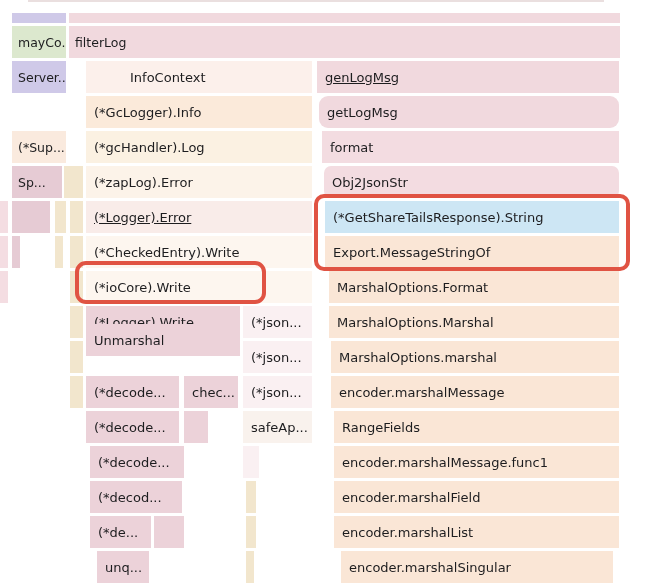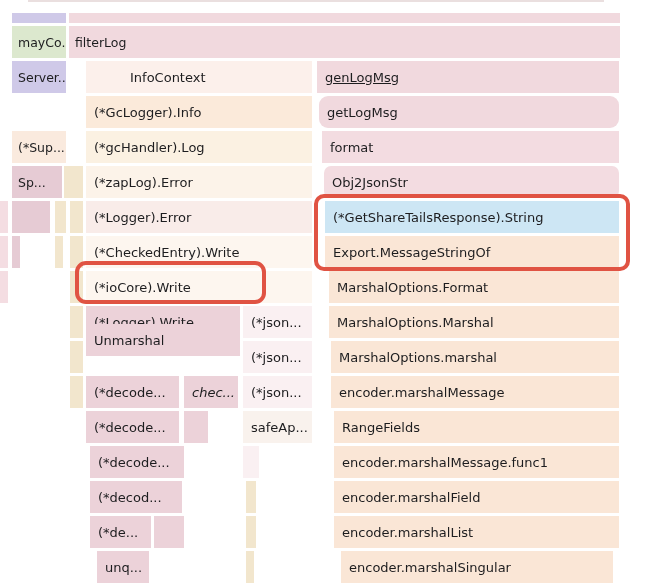--- a/index.html
+++ b/index.html
@@ -52,21 +52,21 @@
     <div class="cell" style="left: 322px; top: 131px; width: 297px; height: 32px; background: rgb(243, 220, 225);">format</div>
     <div class="cell lc" style="left: 12px; top: 166px; width: 50px; height: 32px; background: rgb(230, 203, 212);">Sp...</div>
     <div class="cell" style="left: 64px; top: 166px; width: 3px; height: 32px; background: rgb(242, 230, 205);"></div>
     <div class="cell" style="left: 70px; top: 166px; width: 13px; height: 32px; background: rgb(242, 230, 205);"></div>
     <div class="cell" style="left: 86px; top: 166px; width: 226px; height: 32px; background: rgb(252, 243, 233);">(*zapLog).Error</div>
     <div class="cell" style="left: 324px; top: 166px; width: 295px; height: 32px; background: rgb(243, 220, 225); border-radius: 7px;">Obj2JsonStr</div>
     <div class="cell" style="left: 0px; top: 201px; width: 8px; height: 32px; background: rgb(244, 221, 226);"></div>
     <div class="cell" style="left: 12px; top: 201px; width: 38px; height: 32px; background: rgb(230, 203, 212);"></div>
     <div class="cell" style="left: 55px; top: 201px; width: 11px; height: 32px; background: rgb(242, 230, 205);"></div>
     <div class="cell" style="left: 70px; top: 201px; width: 13px; height: 32px; background: rgb(242, 230, 205);"></div>
-    <div class="cell" style="left: 86px; top: 201px; width: 226px; height: 32px; background: rgb(249, 236, 233);">(*Logger).Error</div>
+    <div class="cell" style="left: 86px; top: 201px; width: 226px; height: 32px; background: rgb(249, 236, 233); text-decoration: underline;">(*Logger).Error</div>
     <div class="cell" style="left: 325px; top: 201px; width: 294px; height: 32px; background: rgb(205, 230, 244);">(*GetShareTailsResponse).String</div>
     <div class="cell" style="left: 0px; top: 236px; width: 8px; height: 32px; background: rgb(244, 221, 226);"></div>
     <div class="cell" style="left: 12px; top: 236px; width: 6px; height: 32px; background: rgb(230, 203, 212);"></div>
     <div class="cell" style="left: 55px; top: 236px; width: 6px; height: 32px; background: rgb(242, 230, 205);"></div>
     <div class="cell" style="left: 70px; top: 236px; width: 13px; height: 32px; background: rgb(242, 230, 205);"></div>
     <div class="cell" style="left: 86px; top: 236px; width: 226px; height: 32px; background: rgb(253, 246, 239);">(*CheckedEntry).Write</div>
     <div class="cell" style="left: 325px; top: 236px; width: 294px; height: 32px; background: rgb(250, 230, 214);">Export.MessageStringOf</div>
     <div class="cell" style="left: 0px; top: 271px; width: 8px; height: 32px; background: rgb(244, 221, 226);"></div>
     <div class="cell" style="left: 70px; top: 271px; width: 13px; height: 32px; background: rgb(242, 230, 205);"></div>
     <div class="cell" style="left: 86px; top: 271px; width: 226px; height: 32px; background: rgb(253, 246, 239);">(*ioCore).Write</div>
@@ -74,21 +74,21 @@
     <div class="cell" style="left: 70px; top: 306px; width: 13px; height: 32px; background: rgb(242, 230, 205);"></div>
     <div class="cell" style="left: 86px; top: 306px; width: 154px; height: 32px; background: rgb(236, 210, 217);">(*Logger).Write</div>
     <div class="cell" style="left: 243px; top: 306px; width: 69px; height: 32px; background: rgb(250, 240, 242);">(*json...</div>
     <div class="cell" style="left: 329px; top: 306px; width: 290px; height: 32px; background: rgb(250, 230, 214);">MarshalOptions.Marshal</div>
     <div class="cell" style="left: 70px; top: 341px; width: 13px; height: 32px; background: rgb(242, 230, 205);"></div>
     <div class="cell" style="left: 86px; top: 324px; width: 154px; height: 32px; background: rgb(236, 210, 217);">Unmarshal</div>
     <div class="cell" style="left: 243px; top: 341px; width: 69px; height: 32px; background: rgb(250, 240, 242);">(*json...</div>
     <div class="cell" style="left: 331px; top: 341px; width: 288px; height: 32px; background: rgb(250, 230, 214);">MarshalOptions.marshal</div>
     <div class="cell" style="left: 70px; top: 376px; width: 13px; height: 32px; background: rgb(242, 230, 205);"></div>
     <div class="cell" style="left: 86px; top: 376px; width: 93px; height: 32px; background: rgb(236, 210, 217);">(*decode...</div>
-    <div class="cell" style="left: 184px; top: 376px; width: 54px; height: 32px; background: rgb(236, 210, 217); font-style: italic;">chec...</div>
+    <div class="cell" style="left: 184px; top: 376px; width: 54px; height: 32px; background: rgb(236, 210, 217);">chec...</div>
     <div class="cell" style="left: 243px; top: 376px; width: 69px; height: 32px; background: rgb(250, 240, 242);">(*json...</div>
     <div class="cell" style="left: 331px; top: 376px; width: 288px; height: 32px; background: rgb(250, 230, 214);">encoder.marshalMessage</div>
     <div class="cell" style="left: 86px; top: 411px; width: 93px; height: 32px; background: rgb(236, 210, 217);">(*decode...</div>
     <div class="cell" style="left: 184px; top: 411px; width: 24px; height: 32px; background: rgb(236, 210, 217);"></div>
     <div class="cell" style="left: 243px; top: 411px; width: 69px; height: 32px; background: rgb(249, 242, 237);">safeAp...</div>
     <div class="cell" style="left: 334px; top: 411px; width: 285px; height: 32px; background: rgb(250, 230, 214);">RangeFields</div>
     <div class="cell" style="left: 90px; top: 446px; width: 94px; height: 32px; background: rgb(236, 210, 217);">(*decode...</div>
     <div class="cell" style="left: 243px; top: 446px; width: 16px; height: 32px; background: rgb(250, 240, 242);"></div>
     <div class="cell" style="left: 334px; top: 446px; width: 285px; height: 32px; background: rgb(250, 230, 214);">encoder.marshalMessage.func1</div>
     <div class="cell" style="left: 90px; top: 481px; width: 92px; height: 32px; background: rgb(236, 210, 217);">(*decod...</div>

